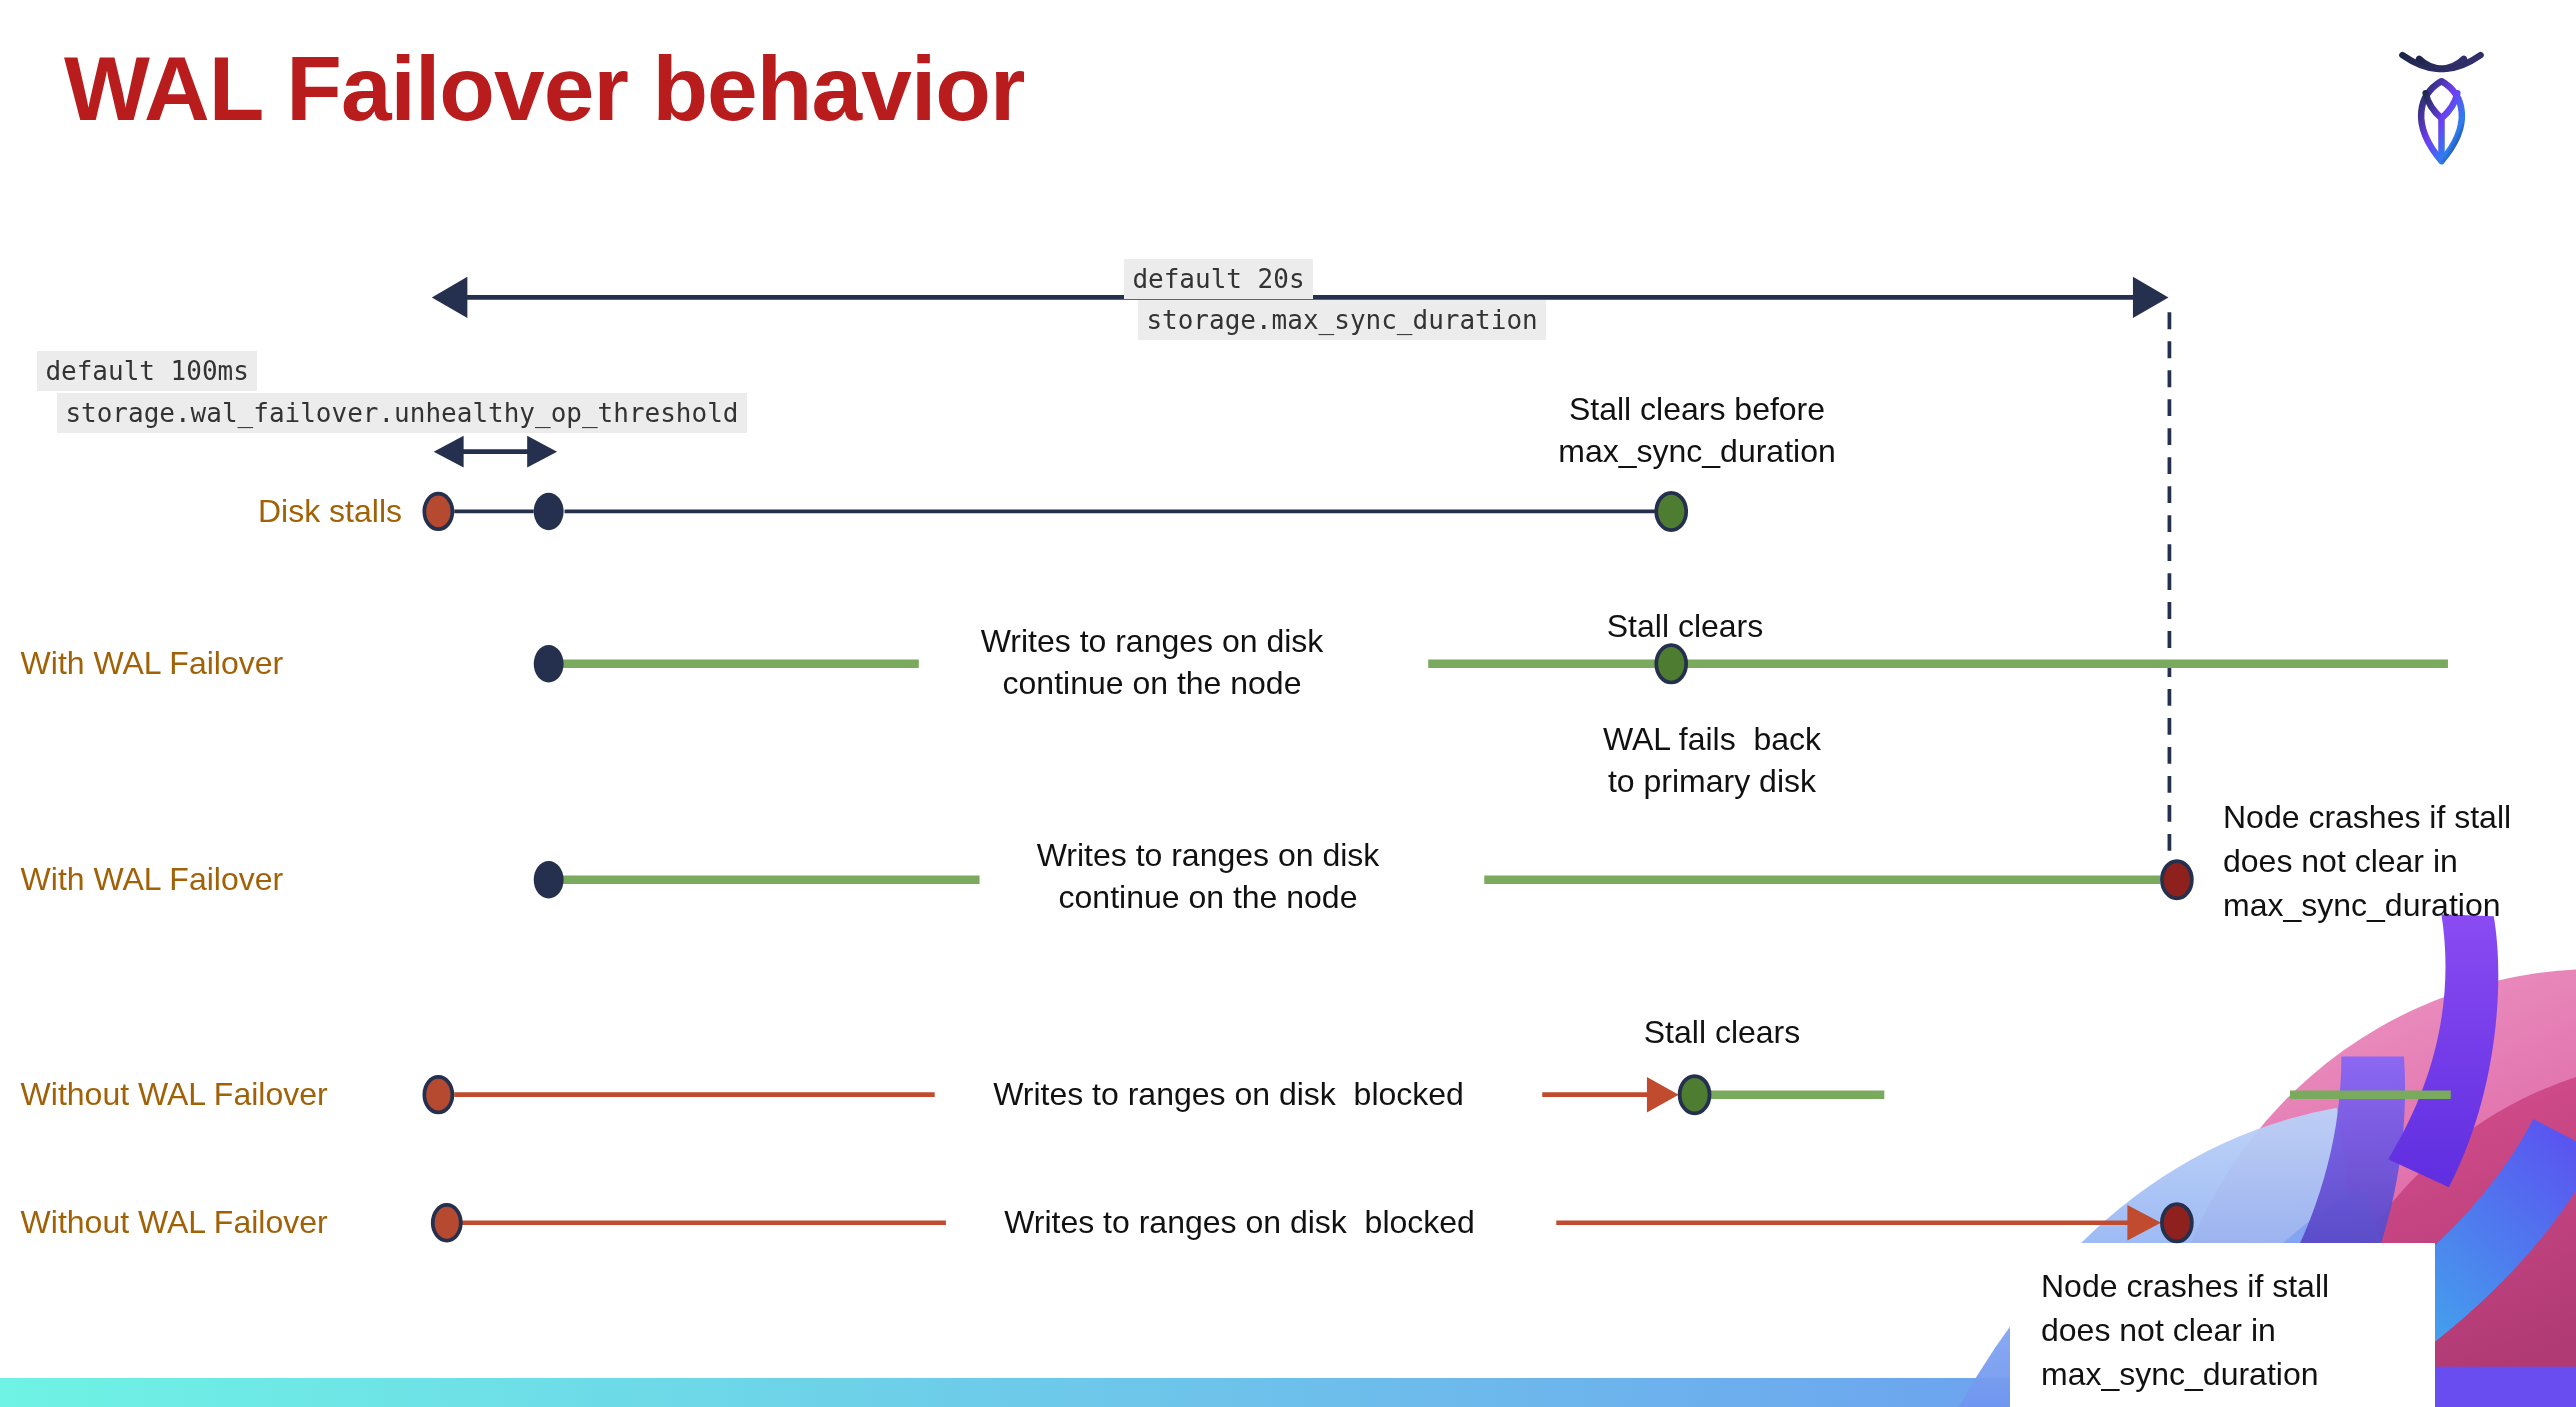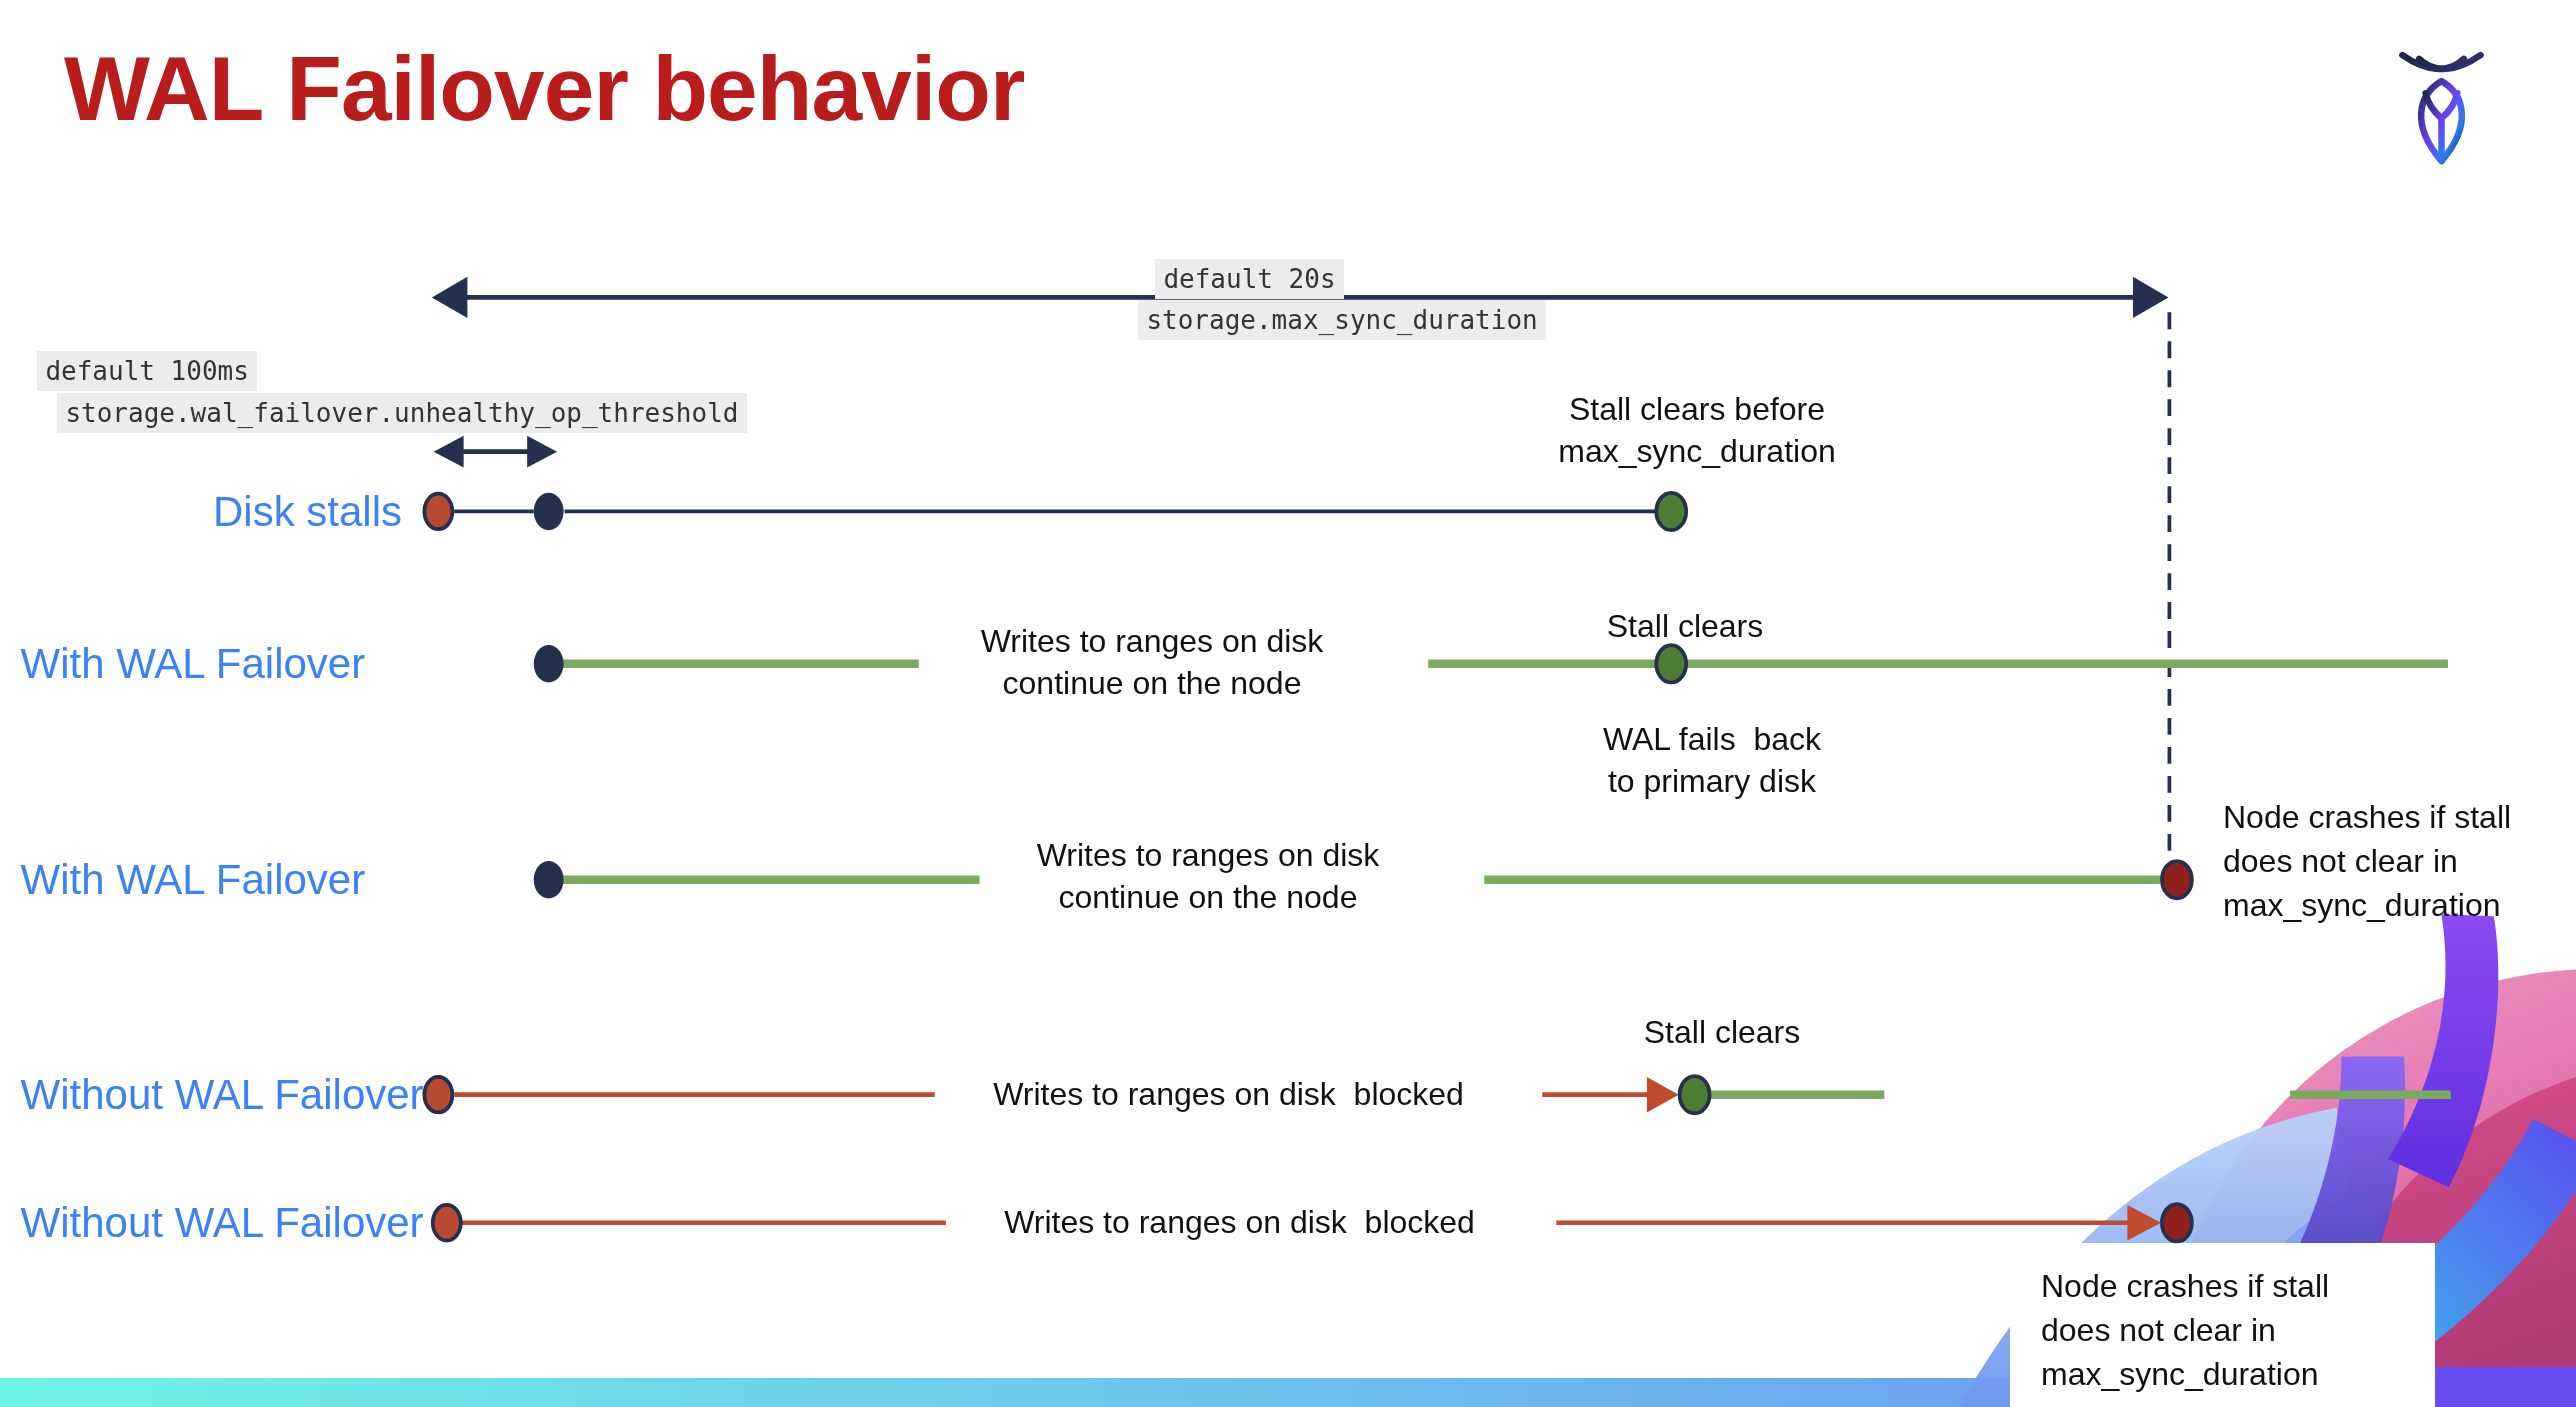--- a/index.html
+++ b/index.html
@@ -12,21 +12,21 @@
          font-family:"Liberation Sans",sans-serif;color:var(--text);}
   .layer{position:absolute;left:0;top:0;width:2576px;height:1408px;}
   .title{position:absolute;left:64px;top:37px;font-size:91px;font-weight:bold;
          letter-spacing:-0.9px;color:#b91c1c;}
   .mono{position:absolute;font-family:"DejaVu Sans Mono",monospace;font-size:26px;
         line-height:36px;color:var(--mono-text);background:var(--label-bg);
         padding:1.9px 8.4px;white-space:pre;}
   .note{position:absolute;font-size:32px;line-height:42px;color:var(--text);white-space:pre-wrap;}
   .c{text-align:center;}
   .r{text-align:right;}
-  .rowlabel{position:absolute;font-size:42px;line-height:39px;color:#3b82f6;white-space:pre;}
+  .rowlabel{position:absolute;font-size:32px;line-height:39px;color:#a16207;white-space:pre;}
   .whitebox{position:absolute;left:2010px;top:1243px;width:425px;height:165px;background:#ffffff;}
   .bar{position:absolute;left:0;top:1378px;width:2576px;height:30px;
        background:linear-gradient(90deg,var(--bar-left),var(--bar-right));}
   svg{display:block;}
 </style>
 </head>
 <body>
 
 <div class="stage">
 
@@ -143,21 +143,21 @@
       </linearGradient>
     </defs>
     <path d="M8,6 C34,24 58,26 74,10" stroke="url(#gLogo2)" stroke-width="7" fill="none" stroke-linecap="round"></path>
     <path d="M92,6 C66,24 42,26 26,10" stroke="url(#gLogo2)" stroke-width="7" fill="none" stroke-linecap="round"></path>
     <path d="M50,34 C26,48 16,80 50,120 C84,80 74,48 50,34 Z" stroke="url(#gLogo)" stroke-width="7" fill="none" stroke-linejoin="round"></path>
     <path d="M50,118 L50,74 M50,74 C41,66 35,57 33,47 M50,74 C59,66 65,57 67,47" stroke="url(#gLogo)" stroke-width="7" fill="none" stroke-linecap="round"></path>
   </svg>
 
   <div class="title">WAL Failover behavior</div>
 
-  <div class="mono" style="left:1155px;top:259px;">default 20s</div>
+  <div class="mono" style="left:1124px;top:259px;">default 20s</div>
   <div class="mono" style="left:1138px;top:300px;">storage.max_sync_duration</div>
   <div class="mono" style="left:37px;top:351px;text-align:right;">default 100ms</div>
   <div class="mono" style="left:37px;top:393px;margin-left:20px;">storage.wal_failover.unhealthy_op_threshold</div>
 
   <div class="rowlabel r" style="left:140px;top:492px;width:262px;">Disk stalls</div>
   <div class="rowlabel" style="left:20.6px;top:644px;">With WAL Failover</div>
   <div class="rowlabel" style="left:20.6px;top:860px;">With WAL Failover</div>
   <div class="rowlabel" style="left:20.6px;top:1075px;">Without WAL Failover</div>
   <div class="rowlabel" style="left:20.6px;top:1203px;">Without WAL Failover</div>
 

